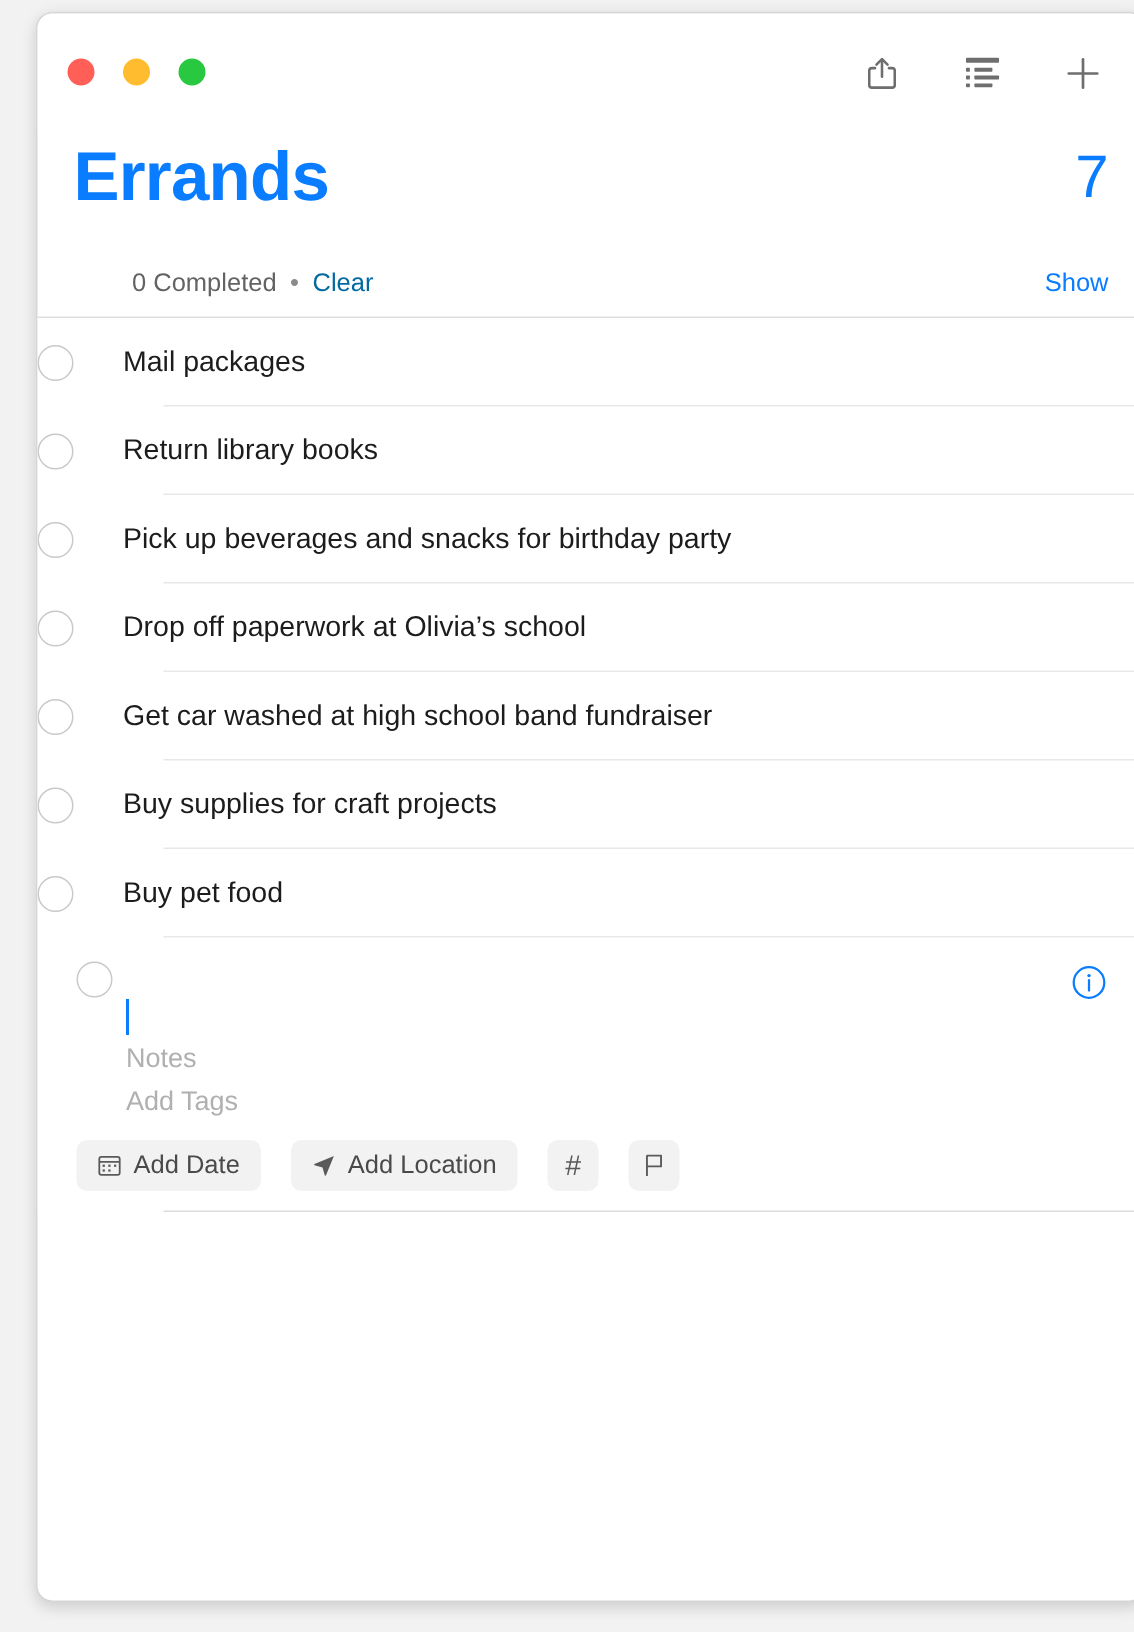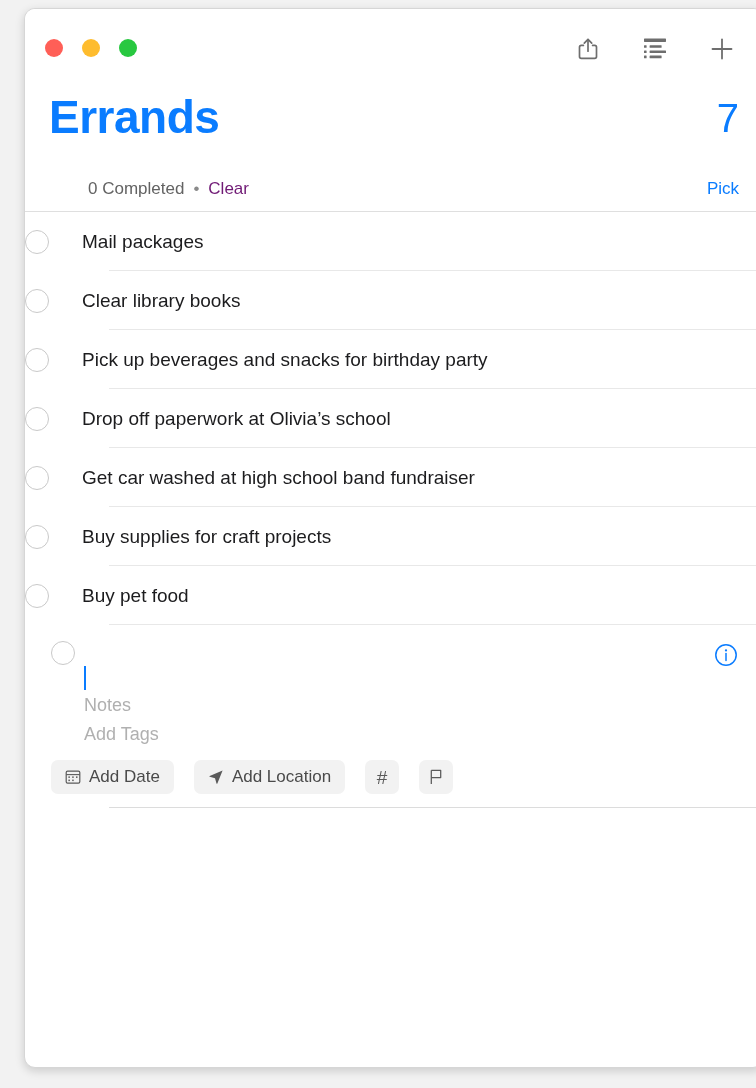--- a/index.html
+++ b/index.html
@@ -107,21 +107,21 @@
     color: #636363;
     margin-left: 39px;
   }
   #completed-dot {
     font-size: 17px;
     color: #8a8a8a;
     margin: 0 9px;
   }
   #clear-button {
     font-size: 17px;
-    color: #701a75;
+    color: #0369a1;
     background: none;
     border: none;
     cursor: pointer;
     font-family: inherit;
     padding: 0;
   }
   #show-button {
     position: absolute;
     right: 24px;
     font-size: 17px;
@@ -306,35 +306,35 @@
 
   <div id="list-header">
     <div id="list-title">Errands</div>
     <div id="list-count">7</div>
   </div>
 
   <div id="completed-bar">
     <span id="completed-count">0 Completed</span>
     <span id="completed-dot">•</span>
     <button id="clear-button">Clear</button>
-    <button id="show-button">Pick</button>
+    <button id="show-button">Show</button>
   </div>
 
   <div id="separator-top"></div>
 
   <div id="reminder-list">
 
     <div class="reminder-row">
       <span class="checkbox"></span>
       <span class="reminder-text">Mail packages</span>
     </div>
 
     <div class="reminder-row">
       <span class="checkbox"></span>
-      <span class="reminder-text">Clear library books</span>
+      <span class="reminder-text">Return library books</span>
     </div>
 
     <div class="reminder-row">
       <span class="checkbox"></span>
       <span class="reminder-text">Pick up beverages and snacks for birthday party</span>
     </div>
 
     <div class="reminder-row">
       <span class="checkbox"></span>
       <span class="reminder-text">Drop off paperwork at Olivia’s school</span>

